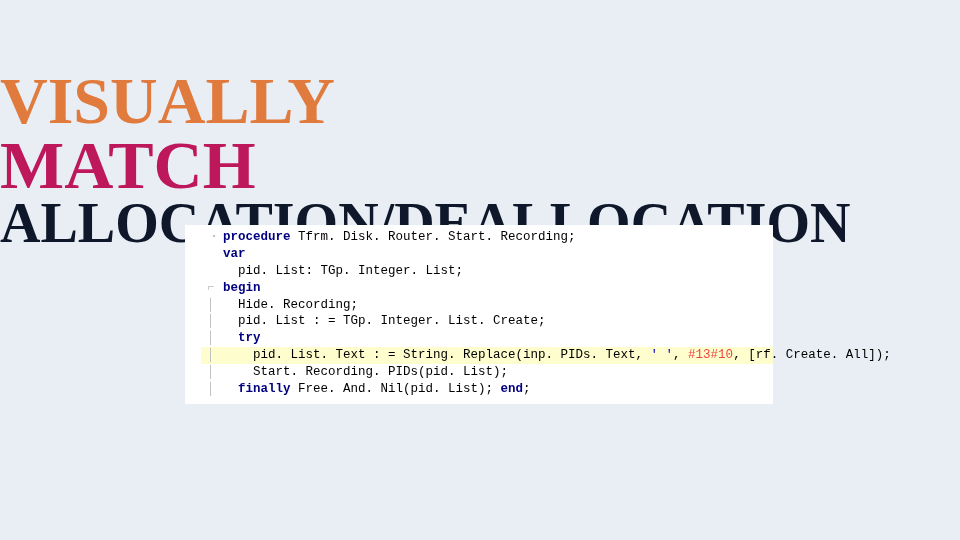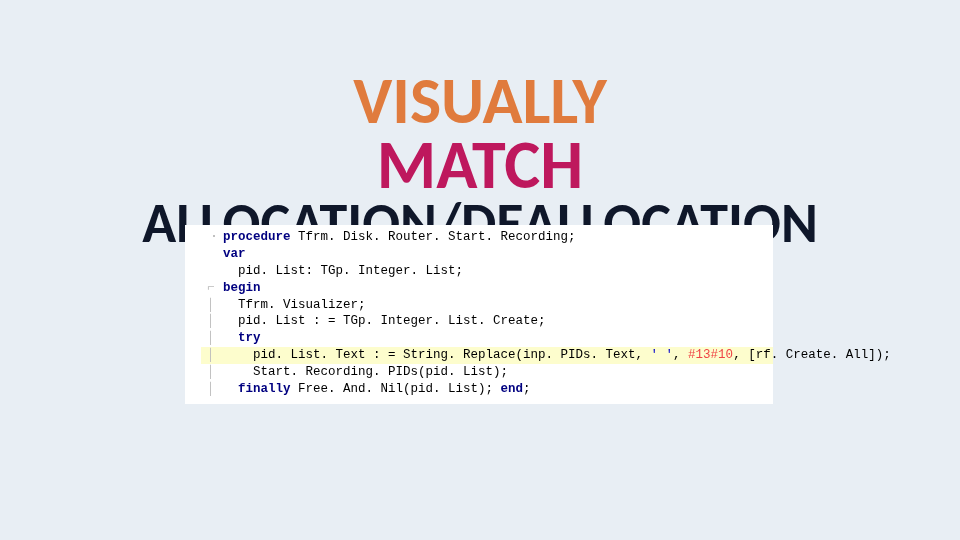--- a/index.html
+++ b/index.html
@@ -14,22 +14,22 @@
   .slide {
     width: 100%;
     height: 100%;
     position: relative;
   }
   .title-block {
     position: absolute;
     top: 70px;
     left: 0;
     right: 0;
-    text-align: center;
     line-height: 0.95;
+    font-family: Liberation Serif, serif;
   }
   .title-line1 {
     font-size: 66px;
     font-weight: 700;
     color: #e07b3d;
     letter-spacing: 0px;
   }
   .title-line2 {
     font-size: 68px;
     font-weight: 700;
@@ -93,21 +93,21 @@
     <div class="title-line1">VISUALLY</div>
     <div class="title-line2">MATCH</div>
     <div class="title-line3">ALLOCATION/DEALLOCATION</div>
   </div>
 
   <div class="code-box">
     <div class="code-line"><span class="gutter">·</span><span class="kw">procedure</span><span class="plain"> Tfrm. Disk. Router. Start. Recording;</span></div>
     <div class="code-line"><span class="gutter"> </span><span class="kw">var</span></div>
     <div class="code-line"><span class="gutter"> </span><span class="plain">  pid. List: TGp. Integer. List;</span></div>
     <div class="code-line"><span class="bracket-open">⌐</span><span class="kw">begin</span></div>
-    <div class="code-line"><span class="bracket-mid">│</span><span class="plain">  Tfrm. Visualizer;</span></div>
+    <div class="code-line"><span class="bracket-mid">│</span><span class="plain">  Hide. Recording;</span></div>
     <div class="code-line"><span class="bracket-mid">│</span><span class="plain">  pid. List : = TGp. Integer. List. Create;</span></div>
     <div class="code-line"><span class="bracket-mid">│</span><span class="kw">  try</span></div>
     <div class="code-line highlight-line"><span class="bracket-mid">│</span><span class="plain">    pid. List. Text : = String. Replace(inp. PIDs. Text, </span><span class="str">' '</span><span class="plain">, </span><span class="num">#13#10</span><span class="plain">, [rf. Create. All]);</span></div>
     <div class="code-line"><span class="bracket-mid">│</span><span class="plain">    Start. Recording. PIDs(pid. List);</span></div>
     <div class="code-line"><span class="bracket-mid">│</span><span class="kw">  finally</span><span class="plain"> Free. And. Nil(pid. List); </span><span class="kw">end</span><span class="plain">;</span></div>
   </div>
 
 </div>
 
 </body></html>

